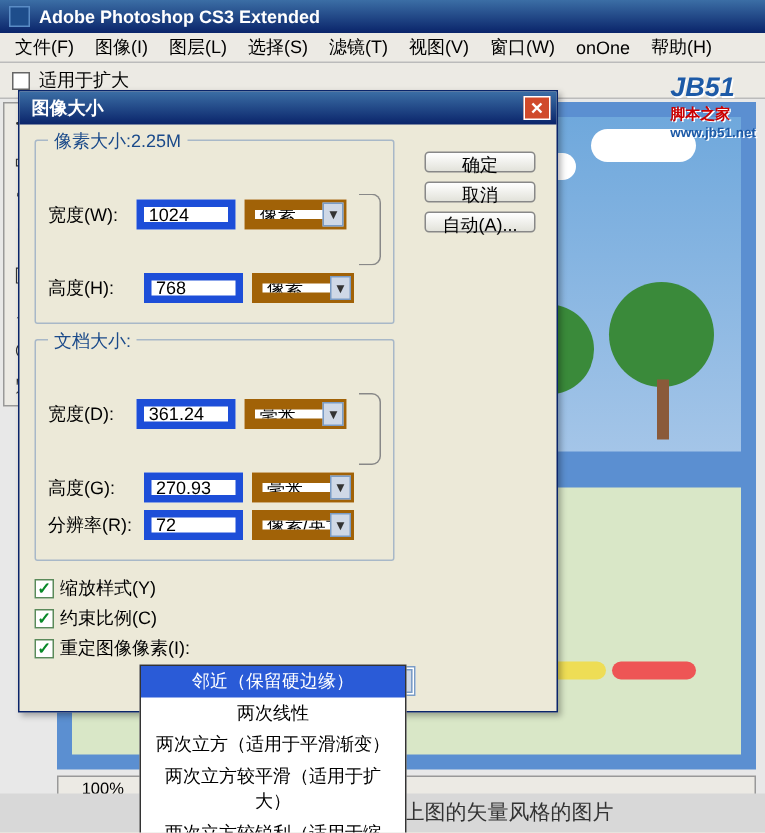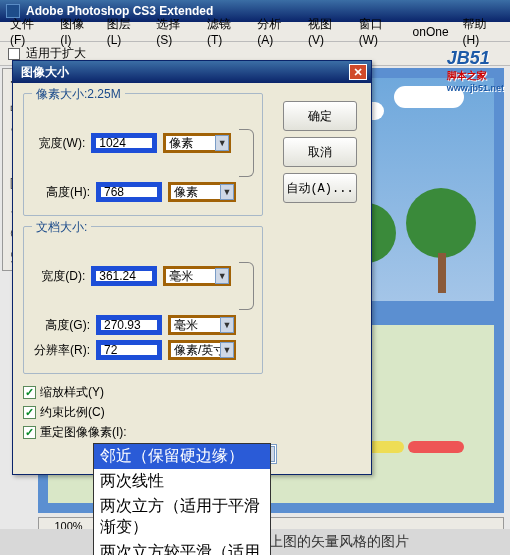--- a/index.html
+++ b/index.html
@@ -41,61 +41,60 @@
 .footer-text { position: absolute; bottom: 0; left: 0; right: 0; background: #d8d8d8; color: #333; text-align: center; padding: 4px; font-size: 14px; }
 
 
 .dialog { position: absolute; left: 12px; top: 60px; width: 360px; background: #ece9d8; border: 1px solid #0a246a; box-shadow: 2px 2px 4px rgba(0,0,0,.3); }
 .dialog-title { background: linear-gradient(#3b6ea5, #0a246a); color: #fff; height: 22px; display: flex; align-items: center; justify-content: space-between; padding: 0 4px 0 8px; font-weight: bold; }
 .dialog-title .close { width: 18px; height: 16px; background: #d04a2b; border: 1px solid #fff; display:flex; align-items:center; justify-content:center; color:#fff; font-size:11px; font-weight:bold; }
 .dialog-body { padding: 10px; position: relative; }
 .group { border: 1px solid #a8b8c8; border-radius: 2px; padding: 10px 8px 8px; margin-bottom: 10px; position: relative; }
 .group-title { position: absolute; top: -8px; left: 8px; background: #ece9d8; padding: 0 4px; color: #1a4a8a; font-size: 12px; }
 .row { display: flex; align-items: center; gap: 6px; margin: 5px 0; }
-.row label { width: 58px; text-align: right; }
+.row label { width: 58px; }
 .row input.num { width: 66px; height: 20px; border: 5px solid #1d4ed8; padding: 1px 3px; font-size: 12px; }
-.row input.sel { width: 68px; height: 20px; border: 3px solid #a16207; padding: 1px 3px; font-size: 12px; background: #fff; }
+.row input.sel { width: 68px; height: 20px; border: 7px solid #a16207; padding: 1px 3px; font-size: 12px; background: #fff; }
 .sel-wrap { position: relative; display: inline-block; }
 .sel-wrap .caret { position: absolute; right: 2px; top: 2px; width: 14px; height: 16px; background: #cfd8e6; border: 1px solid #7a9cc6; display:flex; align-items:center; justify-content:center; font-size:9px; color:#333; }
 .lock { width: 16px; height: 26px; border: 1px solid #888; border-left: none; border-radius: 0 6px 6px 0; margin-left: 2px; }
 
 .btn-col { position: absolute; right: 14px; top: 18px; display: flex; flex-direction: column; gap: 6px; }
-.btn { width: 74px; height: 30px; background: linear-gradient(#fff,#e2e2da); border: 1px solid #888; border-radius: 3px; font-size:12px; cursor:default;font-family:Liberation Mono, monospace; }
+.btn { width: 74px; height: 14px; background: linear-gradient(#fff,#e2e2da); border: 1px solid #888; border-radius: 3px; font-size:12px; cursor:default; }
 
 .checks { margin-top: 4px; }
 .check-row { display: flex; align-items: center; gap: 4px; margin: 3px 0; }
 .checkbox { width: 13px; height: 13px; border: 1px solid #5a8a5a; background: #fff; display:flex; align-items:center; justify-content:center; color:#0a8a2a; font-size:11px; font-weight:bold; }
 
 .resample-select { position: relative; margin-left: 80px; margin-top: 2px; }
 .resample-select input { width: 174px; height: 20px; border: 1px solid #7a9cc6; padding: 1px 3px; font-size: 12px; background:#fff; }
 .resample-select .caret { position: absolute; left: 158px; top: 2px; width: 14px; height: 16px; background: #cfd8e6; border: 1px solid #7a9cc6; display:flex; align-items:center; justify-content:center; font-size:9px; }
 
 .dropdown { position: absolute; left: 80px; top: 360px; width: 178px; background: #fff; border: 1px solid #333; z-index: 50; }
-.dropdown .opt { padding: 2px 6px; font-size: 16px; }
+.dropdown .opt { padding: 2px 6px; font-size: 12px; text-align: center; }
 .dropdown .opt.selected { background: #2a5bd7; color: #fff; }
 
 .watermark { position: absolute; right: 6px; top: 48px; font-size: 18px; font-weight: bold; color: #1d5aa7; font-style: italic; text-shadow: 1px 1px #fff; }
 .watermark .red { color: #c00; font-size: 10px; display: block; font-style: normal; text-align: left; }
 .watermark .url { color: #1d5aa7; font-size: 9px; display:block; font-style: normal; }
 </style>
 </head>
 <body>
 
 <div class="titlebar">
   <div class="icon"></div>
   <span>Adobe Photoshop CS3 Extended</span>
 </div>
 
 <div class="menubar">
   <span>文件(F)</span>
   <span>图像(I)</span>
   <span>图层(L)</span>
   <span>选择(S)</span>
   <span>滤镜(T)</span>
-  <span>分析(A)</span>
   <span>视图(V)</span>
   <span>窗口(W)</span>
   <span>onOne</span>
   <span>帮助(H)</span>
 </div>
 
 <div class="toolbar">
   <div class="chk"></div>
   <span>适用于扩大</span>
 </div>

